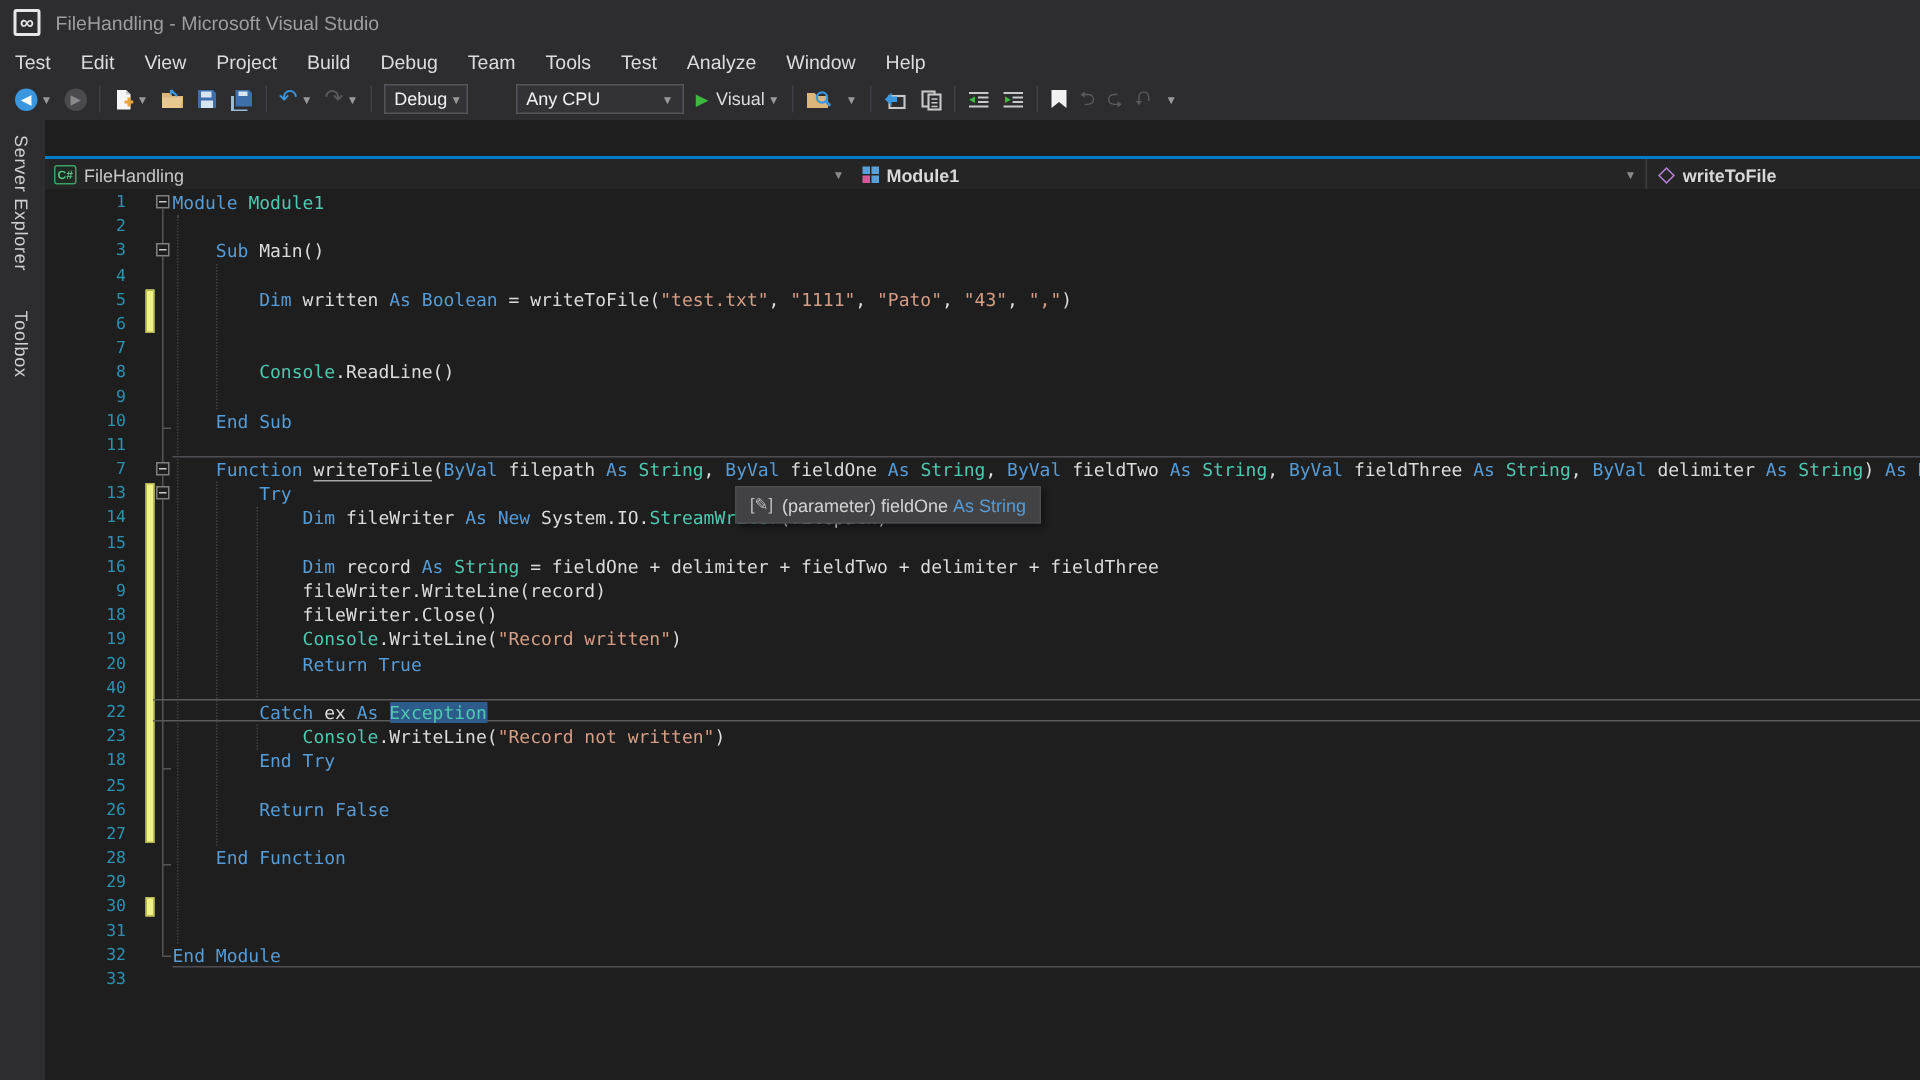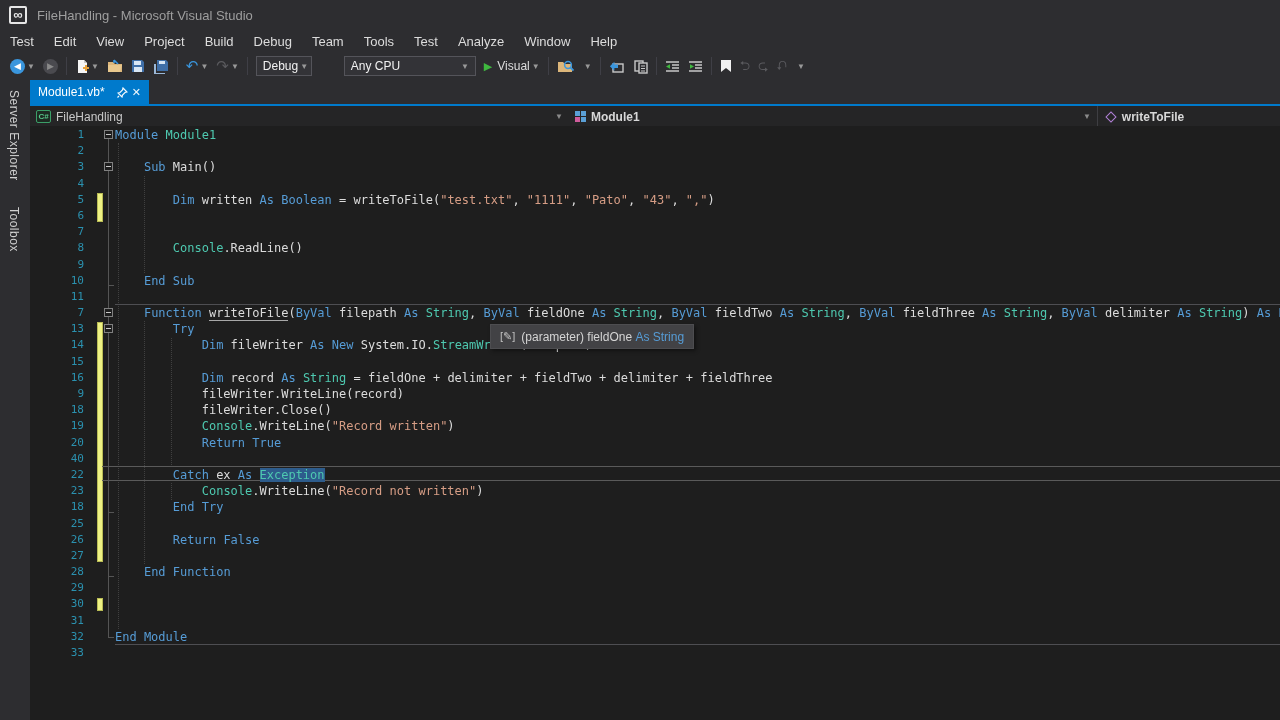--- a/index.html
+++ b/index.html
@@ -155,21 +155,21 @@
     </span>
     <span class="tb-btn">
       <span class="tb-glyph dim-glyph" style="font-size:15px;">↷</span>
       <span class="dd-arrow">▼</span>
     </span>
     <span class="tb-sep"></span>
     <span class="combo" style="width:56px;">
       <span>Debug</span>
       <span class="dd-arrow">▼</span>
     </span>
-    <span class="combo" style="width:132px;margin-left:28px;">
+    <span class="combo" style="width:112px;margin-left:28px;">
       <span>Any CPU</span>
       <span class="dd-arrow">▼</span>
     </span>
     <span class="tb-btn">
       <span style="color:#3fb83f;font-size:11px;margin-right:5px;">▶</span>
       <span>Visual</span>
       <span class="dd-arrow">▼</span>
     </span>
     <span class="tb-sep"></span>
     <span class="tb-btn">
@@ -228,29 +228,20 @@
       <span class="dd-arrow">▼</span>
     </span>
   </div>
 
   <div id="leftdock">
     <div class="vtab">Server Explorer</div>
     <div class="vtab-sep"></div>
     <div class="vtab">Toolbox</div>
   </div>
 
-  <div id="tabstrip">
-    <div class="doc-tab">
-      <span class="tab-label">Module1.vb*</span>
-      <svg width="11" height="11" class="tab-ico">
-          <path d="M6 1 l4 4 -2 .5 -2.5 2.5 -.5 2 -4 -4 2 -.5 2.5 -2.5 z M2 9 l-1.5 1.5" stroke="#fff" stroke-width="1.2" fill="none"></path>
-        </svg>
-      <span class="tab-ico" style="font-size:11px;">✕</span>
-    </div>
-  </div>
   <div id="groupline"></div>
 
   <div id="navbar">
     <div class="crumb" style="width:525px;">
       <span id="csharp-ico">C#</span>
       <span>FileHandling</span>
     </div>
     <span class="crumb-arrow">▼</span>
     <div class="crumb" style="width:520px;">
       <span class="grid-ico" style="margin-left:12px;">

